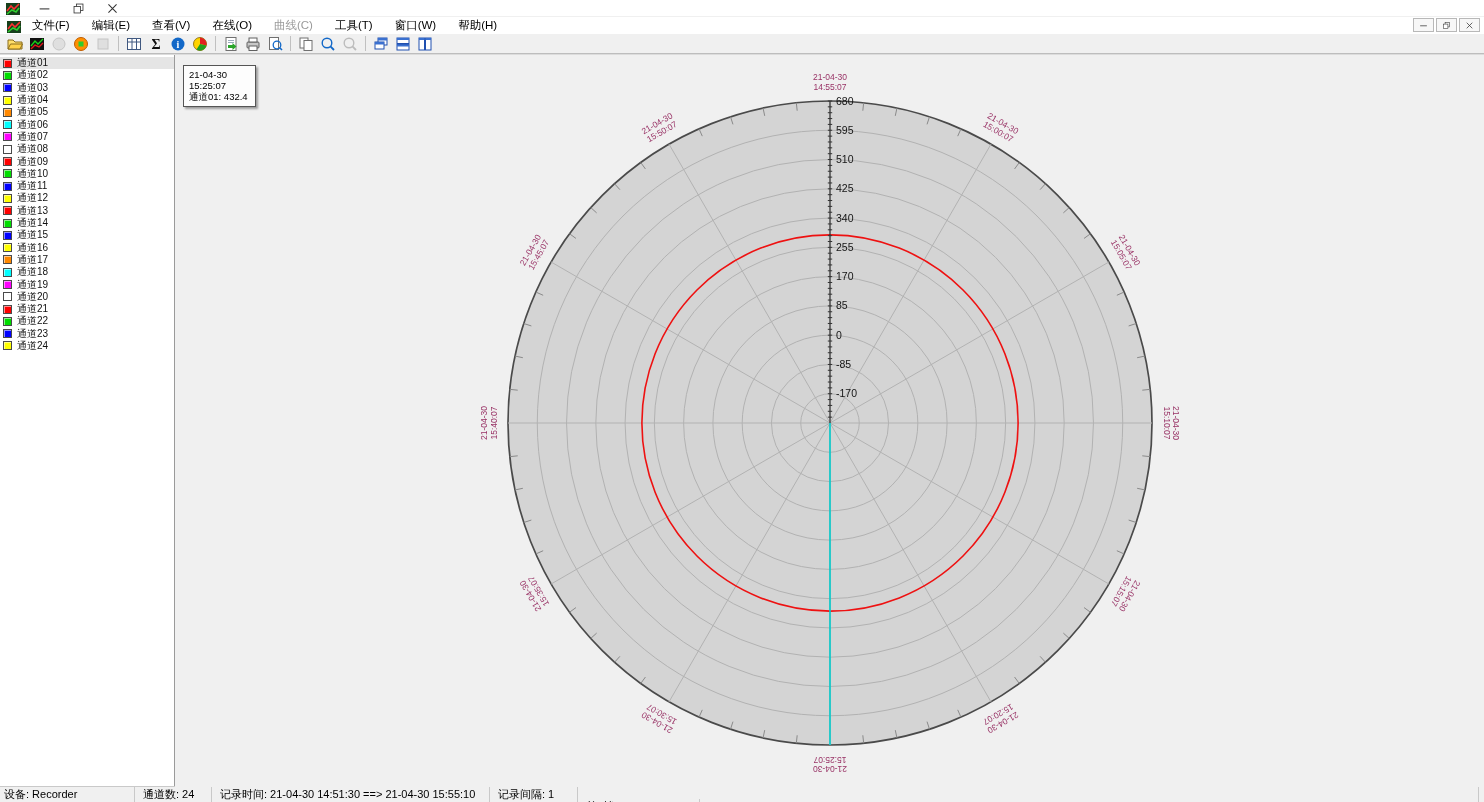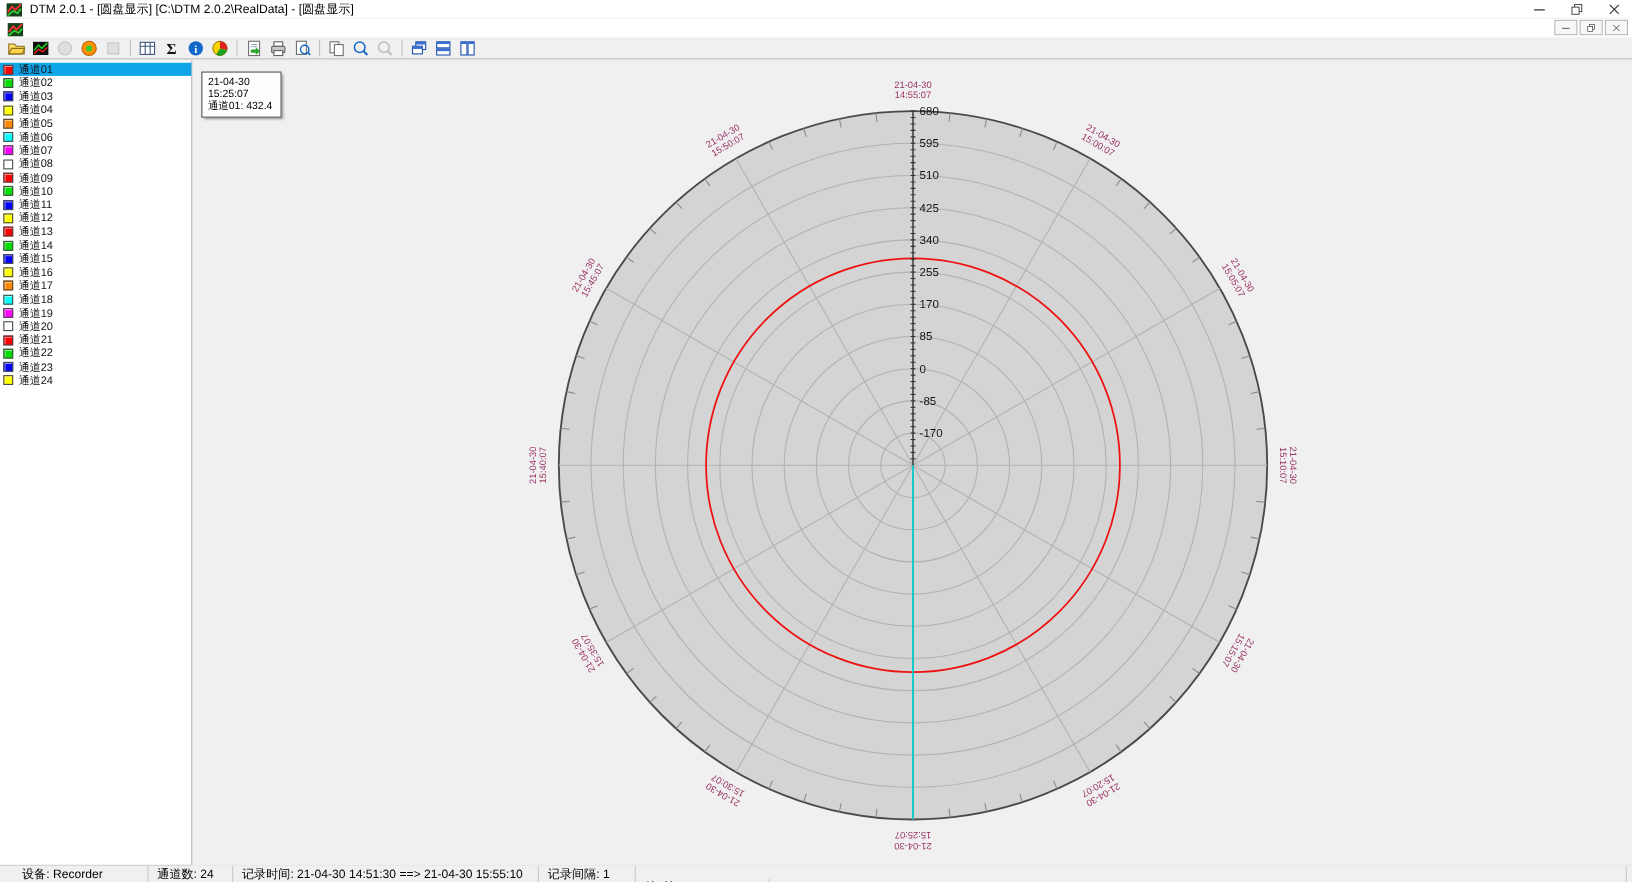--- a/index.html
+++ b/index.html
@@ -33,21 +33,21 @@
   .tb-btn svg { width:16px; height:16px; }
   .tb-btn.disabled { opacity:.5; filter:grayscale(1); }
   .tb-sep { width:1px; height:15px; background:#c0c0c0; margin:0 4px; flex:none; }
 
   
   .content { display:flex; height:732px; border-top:1px solid #dcdcdc; }
   .side-panel { width:175px; background:#ffffff; border-right:1px solid #9a9a9a;
     padding-top:2px; flex:none; }
   .ch-row { height:12.3px; display:flex; align-items:center; font-size:10px; color:#111;
     padding-left:3px; cursor:default; }
-  .ch-row.selected { background:#0ea5e9;align-items:center; }
+  .ch-row.selected { background:#e5e5e5;align-items:center; }
   .ch-swatch { width:9px; height:9px; border:1px solid #4a4a4a; flex:none; margin-right:5px;
     box-shadow: inset 1px 1px 0 rgba(255,255,255,.55); }
   .ch-label { white-space:nowrap; }
 
   .chart-area { position:relative; width:1309px; height:732px; background:#f0f0f0; }
   #chart { position:absolute; left:0; top:0; }
   .vlabel { font-family:"Liberation Sans",sans-serif; }
 
   .tooltip { position:absolute; left:8px; top:10px; background:#fdfdfd;
     border:1px solid #555; box-shadow:2px 2px 2px rgba(0,0,0,.35);
@@ -62,21 +62,20 @@
 </style>
 </head>
 <body>
 
 <div class="titlebar">
   <span class="app-ico"><svg viewBox="0 0 16 16">
         <rect x="1" y="2" width="14" height="12" fill="#17401c"></rect>
         <polyline points="2,10 6,5 9,8 14,3" fill="none" stroke="#ff3030" stroke-width="1.6"></polyline>
         <polyline points="2,13 7,9 11,11 14,7" fill="none" stroke="#30d030" stroke-width="1.6"></polyline>
       </svg></span>
-  <span class="title-text">DTM 2.0.1 - [圆盘显示] [C:\DTM 2.0.2\RealData] - [圆盘显示]</span>
   <div class="win-btns">
       <div class="win-btn">
         <svg viewBox="0 0 16 16">
           <line x1="2" y1="8.5" x2="14" y2="8.5" stroke="#333" stroke-width="1.3"></line>
         </svg>
       </div>
       <div class="win-btn">
         <svg viewBox="0 0 16 16">
           <rect x="5.5" y="2.5" width="8" height="8" fill="none" stroke="#333"></rect>
           <rect x="2.5" y="5.5" width="8" height="8" fill="#fff" stroke="#333"></rect>
@@ -89,20 +88,30 @@
       </div>
     </div>
 </div>
 
 <div class="menubar">
   <span class="app-ico"><svg viewBox="0 0 16 16">
         <rect x="1" y="2" width="14" height="12" fill="#17401c"></rect>
         <polyline points="2,10 6,5 9,8 14,3" fill="none" stroke="#ff3030" stroke-width="1.6"></polyline>
         <polyline points="2,13 7,9 11,11 14,7" fill="none" stroke="#30d030" stroke-width="1.6"></polyline>
       </svg></span>
+  <div id="menu-items" style="display:flex;">
+      <span class="menu-item">文件(F)</span>
+      <span class="menu-item">编辑(E)</span>
+      <span class="menu-item">查看(V)</span>
+      <span class="menu-item">在线(O)</span>
+      <span class="menu-item disabled">曲线(C)</span>
+      <span class="menu-item">工具(T)</span>
+      <span class="menu-item">窗口(W)</span>
+      <span class="menu-item">帮助(H)</span>
+    </div>
   <div class="mdi-btns">
       <div class="mdi-btn">
         <svg viewBox="0 0 16 16">
           <line x1="2" y1="8.5" x2="14" y2="8.5" stroke="#333" stroke-width="1.3"></line>
         </svg>
       </div>
       <div class="mdi-btn">
         <svg viewBox="0 0 16 16">
           <rect x="5.5" y="2.5" width="8" height="8" fill="none" stroke="#333"></rect>
           <rect x="2.5" y="5.5" width="8" height="8" fill="#fff" stroke="#333"></rect>
@@ -521,19 +530,19 @@
       </svg>
     <div class="tooltip">
       <span>21-04-30</span>
       <span>15:25:07</span>
       <span>通道01: 432.4</span>
     </div>
   </div>
 </div>
 
 <div class="statusbar" id="statusbar">
-    <div class="sb-seg" style="width: 135px; padding-left: 20px;">设备: Recorder</div>
+    <div class="sb-seg" style="width: 135px; padding-left: 4px;">设备: Recorder</div>
     <div class="sb-seg" style="width: 77px; padding-left: 8px;">通道数: 24</div>
     <div class="sb-seg" style="width: 278px; padding-left: 8px;">记录时间: 21-04-30 14:51:30 ==&gt; 21-04-30 15:55:10</div>
     <div class="sb-seg" style="width: 88px; padding-left: 8px; text-align: center;">记录间隔: 1</div>
     <div class="sb-seg" style="width: 122px; padding-left: 8px; margin-top: 24px;">总时间:1H3M40S</div>
     <div class="sb-seg" style="width: 779px; padding-left: 8px;"></div>
   </div>
 
 </body></html>

